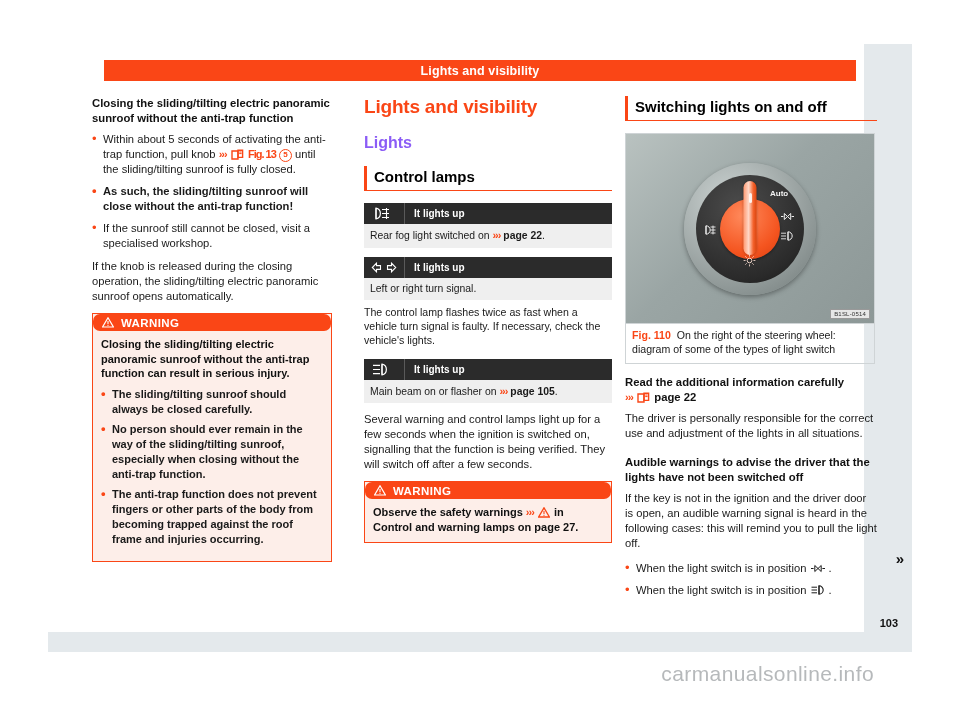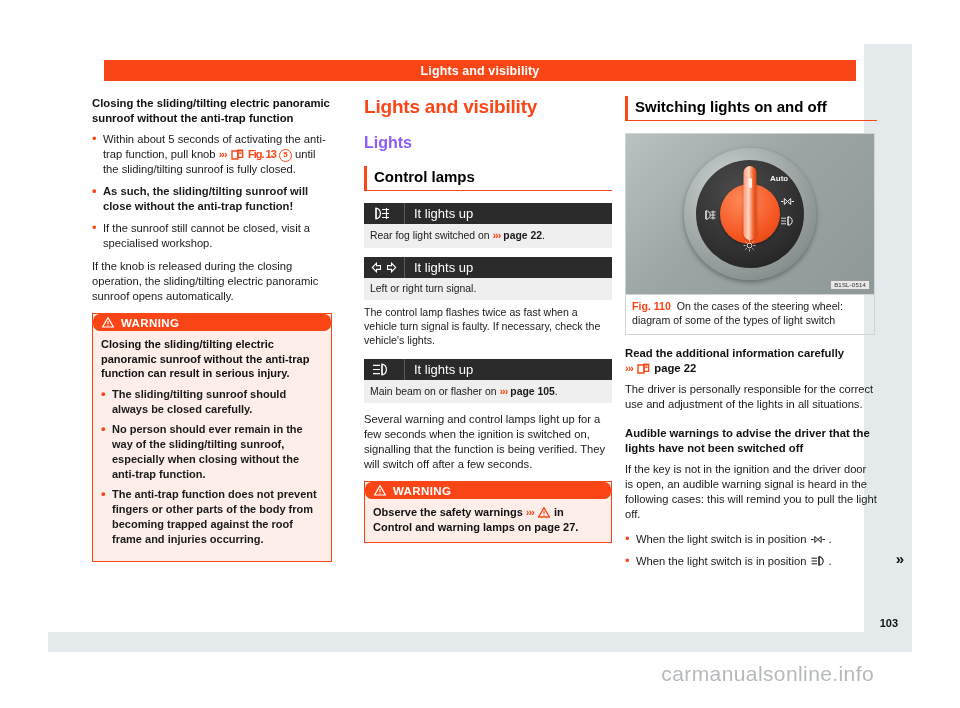--- a/index.html
+++ b/index.html
@@ -107,34 +107,34 @@
   
   .lamp{margin-bottom:9px;}
   .lamp-head{
     background:#2b2b2b;color:#fff;height:21px;display:flex;align-items:center;
   }
   .lamp-head .sym{
     width:40px;display:flex;align-items:center;justify-content:center;
     border-right:1px solid #5a5a5a;height:100%;
   }
   .lamp-head .lbl{
-    font-size:13px;font-weight:normal;padding-left:9px;
+    font-size:10px;font-weight:bold;padding-left:9px;
   }
   .lamp-desc{
     background:#efefef;font-size:10.4px;color:#1a1a1a;padding:4px 6px 5px 6px;line-height:1.3;
   }
   .lamp-note{
     font-size:10.6px;color:#1a1a1a;padding:6px 0 0 0;line-height:1.32;
   }
   .pgref{font-weight:bold;}
 
   
   .figwrap{margin:0 0 0 0;}
   .figimg{
-    position:relative;width:250px;height:162px;
+    position:relative;width:250px;height:191px;
     background:linear-gradient(135deg,#b9c2c0 0%,#9aa5a4 45%,#8d9897 100%);
     border:1px solid #cfd4d6;box-sizing:border-box;overflow:hidden;
   }
   .dialouter{
     position:absolute;left:50%;top:50%;transform:translate(-50%,-50%);
     width:132px;height:132px;border-radius:50%;
     background:radial-gradient(circle at 35% 30%,#cdd4d3,#8d9695 70%,#6f7877);
     box-shadow:0 2px 5px rgba(0,0,0,.35);
   }
   .dialface{
@@ -370,21 +370,21 @@
                 <svg width="13" height="13" viewBox="0 0 13 13">
                     <circle cx="6.5" cy="6.5" r="2.3" fill="none" stroke="#ffe2d5" stroke-width=".9"></circle>
                     <path d="M6.5 .6v2M6.5 10.4v2M.6 6.5h2M10.4 6.5h2M2.3 2.3l1.4 1.4M9.3 9.3l1.4 1.4M10.7 2.3L9.3 3.7M3.7 9.3L2.3 10.7" stroke="#ffe2d5" stroke-width=".8"></path>
                   </svg>
               </div>
             </div>
           </div>
           <div class="figcode">B1SL-0514</div>
         </div>
         <div class="figcap">
-          <span class="fignum">Fig. 110</span>&nbsp;&nbsp;<span>On the cases of the steering wheel: diagram of some of the types of light switch</span>
+          <span class="fignum">Fig. 110</span>&nbsp;&nbsp;<span>On the right of the steering wheel: diagram of some of the types of light switch</span>
         </div>
       </div>
 
       <div class="subhead" style="margin-top:11px;">
         <span>Read the additional information carefully</span><br>
         <span class="ref">›››</span>
         <span class="bookicon">
           <svg width="13" height="11" viewBox="0 0 13 11">
               <path d="M1 2h6v8H1z" fill="none" stroke="#fa4616" stroke-width="1.4"></path>
               <path d="M7 1.2h4.6v7.2H7z" fill="none" stroke="#fa4616" stroke-width="1.4"></path>

